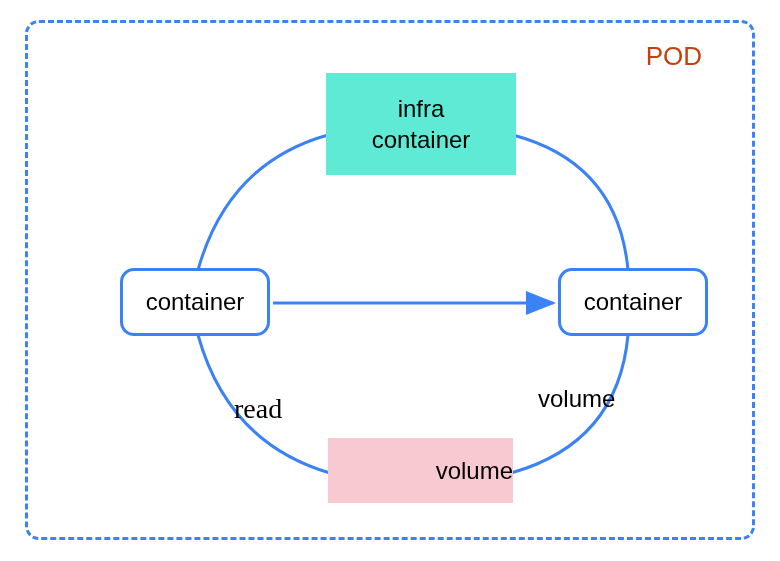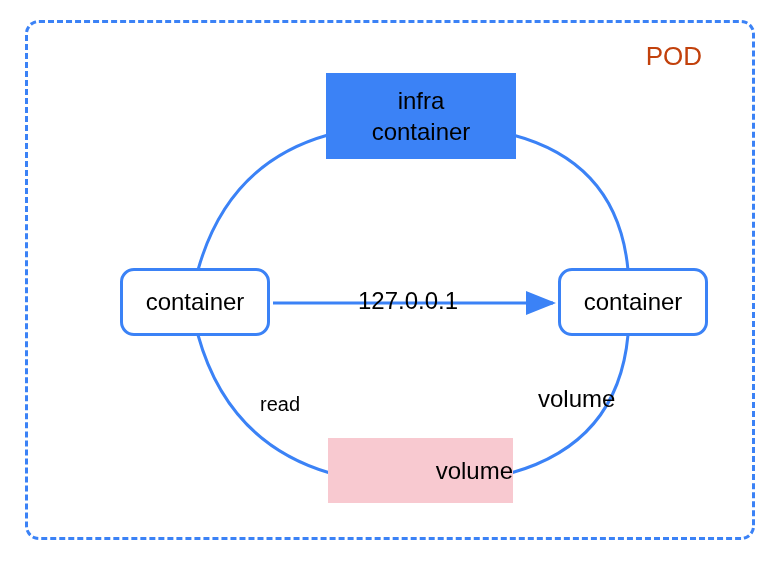--- a/index.html
+++ b/index.html
@@ -24,22 +24,22 @@
       right: 50px;
       top: 18px;
       font-size: 26px;
       color: #c2410c;
     }
     .infra-box {
       position: absolute;
       left: 298px;
       top: 50px;
       width: 190px;
-      height: 86px;
-      background: #3b82f6;
+      height: 102px;
+      background: #5eead4;
       display: flex;
       align-items: center;
       justify-content: center;
       text-align: center;
       font-size: 24px;
       line-height: 1.3;
       color: #000;
     }
     .container-box {
       position: absolute;
@@ -78,24 +78,25 @@
     }
     .label-ip {
       position: absolute;
       left: 330px;
       top: 264px;
       font-size: 24px;
       color: #000;
     }
     .label-read {
       position: absolute;
-      left: 232px;
+      left: 206px;
       top: 370px;
-      font-size: 20px;
+      font-size: 28px;
       color: #000;
+      font-family: Liberation Serif, serif;
     }
     .label-write {
       position: absolute;
       left: 510px;
       top: 362px;
       font-size: 24px;
       color: #000;
     }
     svg.connectors {
       position: absolute;
@@ -140,16 +141,15 @@
   </div>
 
   <div class="container-box container-right">
     <span>container</span>
   </div>
 
   <div class="volume-box">
     <span>volume</span>
   </div>
 
-  <div class="label-ip">127.0.0.1</div>
   <div class="label-read">read</div>
   <div class="label-write">volume</div>
 </div>
 
 </body></html>

